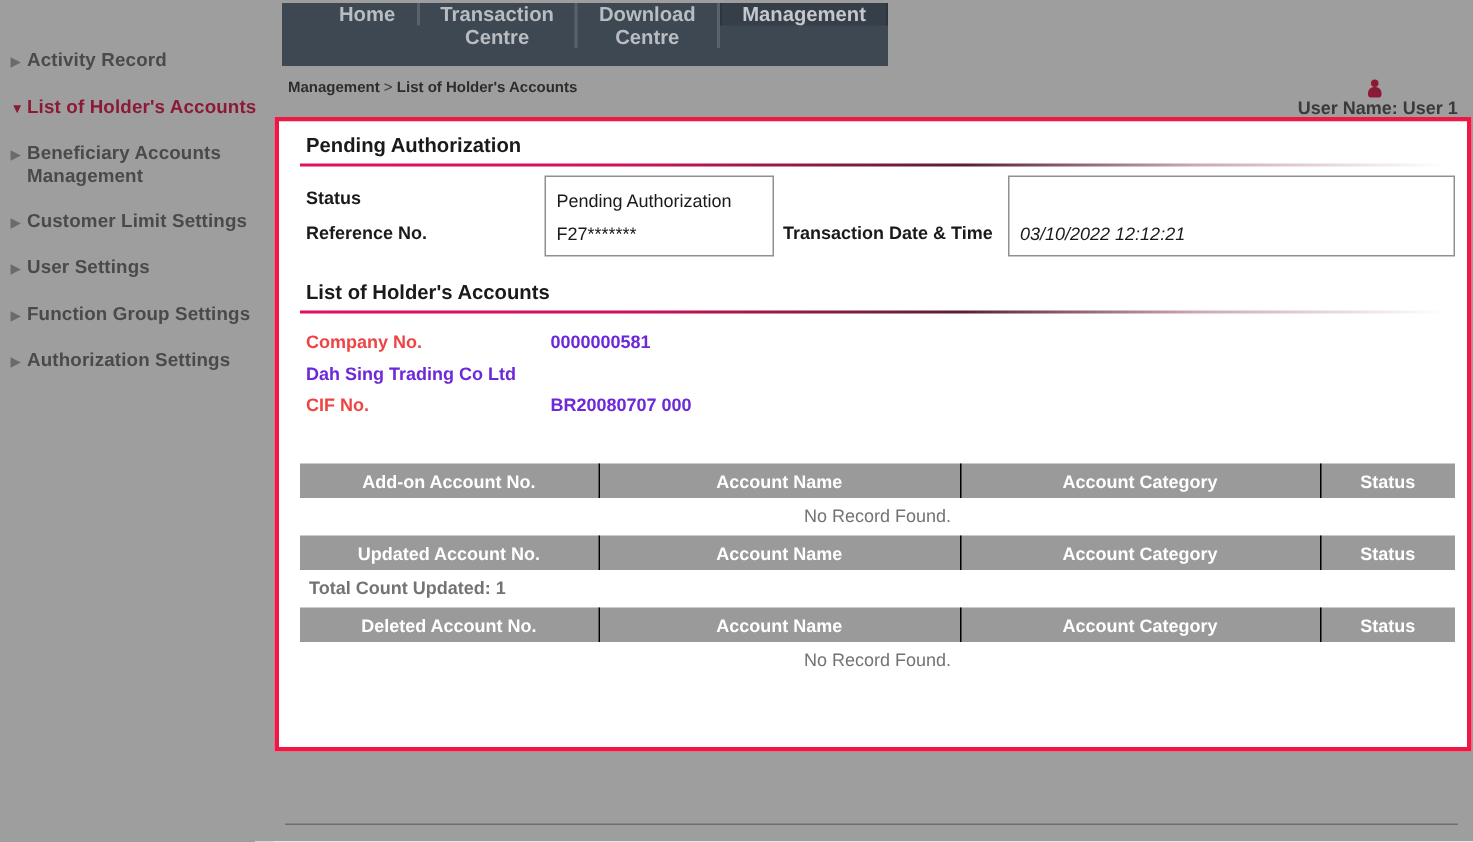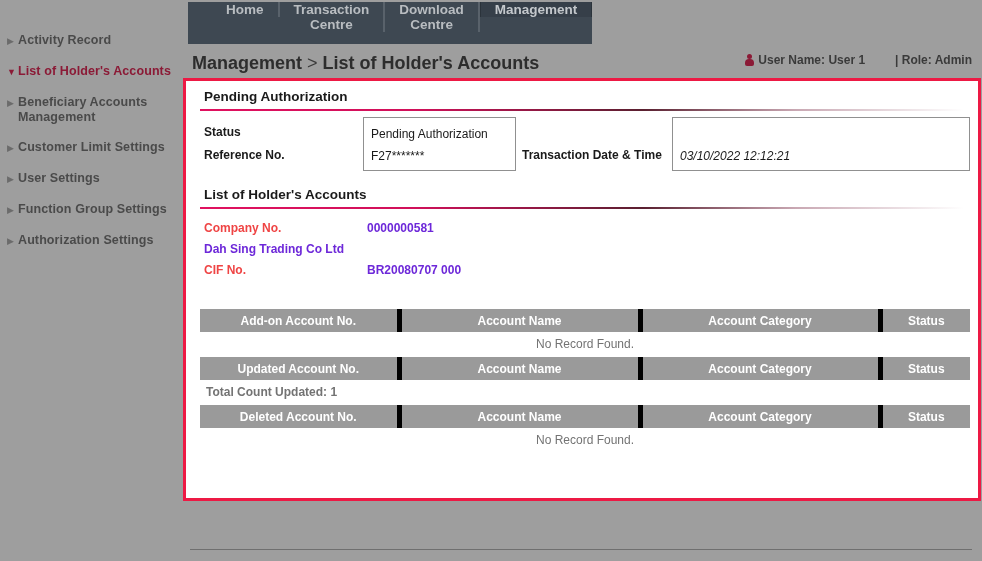--- a/index.html
+++ b/index.html
@@ -91,33 +91,34 @@
   
   #crumbbar {
     position: absolute;
     left: 182px; top: 46px;
     width: 800px; height: 30px;
     background: #9e9e9e;
   }
   #breadcrumb {
     position: absolute;
     left: 10px; top: 7px;
-    font-size: 18px;
+    font-size: 10px;
     font-weight: bold;
     color: #2d2d2d;
   }
   #breadcrumb .sep { font-weight: normal; color: #3a3a3a; }
   #userbox {
     position: absolute;
     right: 10px; top: 7px;
     display: flex;
     align-items: center;
     font-size: 12px;
     font-weight: bold;
     color: #3a3a3a;
+    flex-direction: column;
   }
   #person-icon {
     display: inline-block;
     width: 9px; height: 12px;
     margin-right: 4px;
     position: relative;
   }
   #person-icon::before {
     content: "";
     position: absolute;
@@ -246,21 +247,21 @@
     table-layout: fixed;
     margin-top: 0;
   }
   .acct-table th {
     background: #9a9a9a;
     color: #ffffff;
     font-size: 12px;
     font-weight: bold;
     height: 23px;
     text-align: center;
-    border-right: 5px solid #000000;
+    border-right: 1px solid #000000;
     border-bottom: none;
   }
   .acct-table th:last-child { border-right: none; }
   .acct-table td {
     font-size: 12px;
     color: #737373;
     height: 22px;
     padding: 1px 6px;
     background: #ffffff;
     border-right: 1px solid #b8b8b8;

